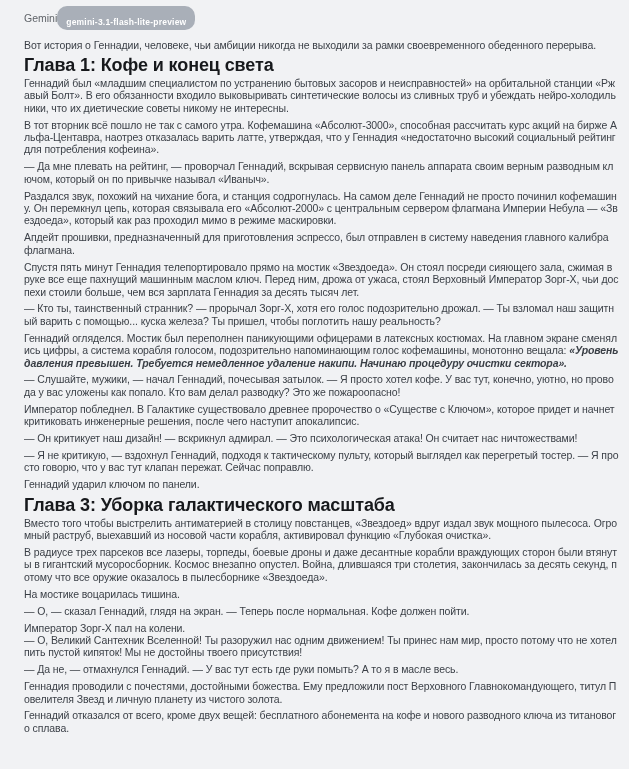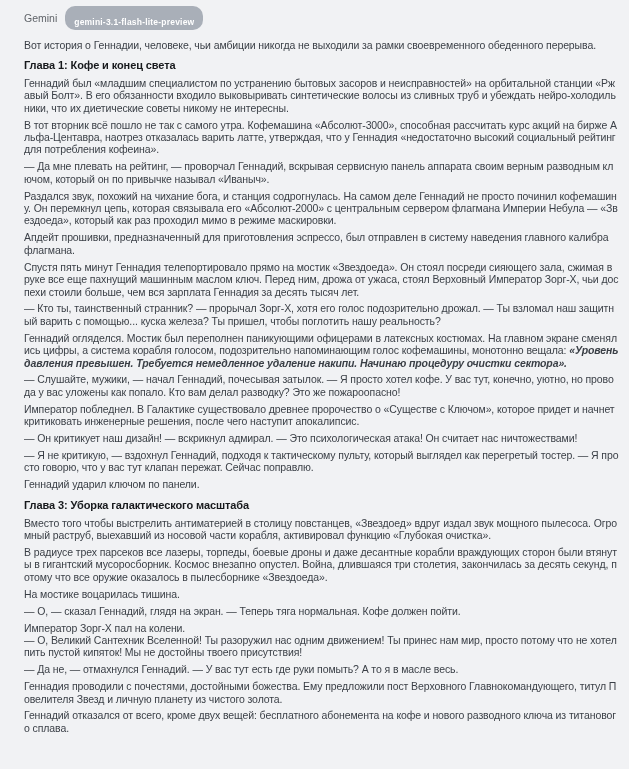--- a/index.html
+++ b/index.html
@@ -13,21 +13,20 @@
   }
   .page {
     width: 629px;
     height: 769px;
     padding: 6px 10px 0 24px;
     overflow: hidden;
   }
   .header-row {
     display: flex;
     align-items: center;
-    gap: 8px;
     margin-bottom: 9px;
   }
   .app-name {
     font-size: 10.5px;
     color: #5f6368;
   }
   .model-badge {
     font-size: 8.5px;
     font-weight: bold;
     color: #ffffff;
@@ -41,21 +40,21 @@
     font-family: "Liberation Sans", sans-serif;
   }
   p.story-p {
     font-size: 10.5px;
     line-height: 12.4px;
     letter-spacing: -0.1px;
     margin: 0 0 4.5px 0;
     word-break: break-all;
   }
   h2.chapter {
-    font-size: 11px;
+    font-size: 18px;
     line-height: 16px;
     font-weight: bold;
     color: #17191c;
     margin: 6px 0 4px 0;
     letter-spacing: -0.1px;
   }
   .system-voice {
     font-style: italic;
     font-weight: 600;
   }
@@ -85,19 +84,19 @@
   <p class="story-p">— Слушайте, мужики, — начал Геннадий, почесывая затылок. — Я просто хотел кофе. У вас тут, конечно, уютно, но провода у вас уложены как попало. Кто вам делал разводку? Это же пожароопасно!</p>
   <p class="story-p">Император побледнел. В Галактике существовало древнее пророчество о «Существе с Ключом», которое придет и начнет критиковать инженерные решения, после чего наступит апокалипсис.</p>
   <p class="story-p">— Он критикует наш дизайн! — вскрикнул адмирал. — Это психологическая атака! Он считает нас ничтожествами!</p>
   <p class="story-p">— Я не критикую, — вздохнул Геннадий, подходя к тактическому пульту, который выглядел как перегретый тостер. — Я просто говорю, что у вас тут клапан пережат. Сейчас поправлю.</p>
   <p class="story-p">Геннадий ударил ключом по панели.</p>
 
   <h2 class="chapter">Глава 3: Уборка галактического масштаба</h2>
   <p class="story-p">Вместо того чтобы выстрелить антиматерией в столицу повстанцев, «Звездоед» вдруг издал звук мощного пылесоса. Огромный раструб, выехавший из носовой части корабля, активировал функцию «Глубокая очистка».</p>
   <p class="story-p">В радиусе трех парсеков все лазеры, торпеды, боевые дроны и даже десантные корабли враждующих сторон были втянуты в гигантский мусоросборник. Космос внезапно опустел. Война, длившаяся три столетия, закончилась за десять секунд, потому что все оружие оказалось в пылесборнике «Звездоеда».</p>
   <p class="story-p">На мостике воцарилась тишина.</p>
-  <p class="story-p">— О, — сказал Геннадий, глядя на экран. — Теперь тяга нормальная. Кофе должен пойти.</p>
+  <p class="story-p">— О, — сказал Геннадий, глядя на экран. — Теперь после нормальная. Кофе должен пойти.</p>
   <p class="story-p"><span>Император Зорг-Х пал на колени.</span><br><span>— О, Великий Сантехник Вселенной! Ты разоружил нас одним движением! Ты принес нам мир, просто потому что не хотел пить пустой кипяток! Мы не достойны твоего присутствия!</span></p>
   <p class="story-p">— Да не, — отмахнулся Геннадий. — У вас тут есть где руки помыть? А то я в масле весь.</p>
   <p class="story-p">Геннадия проводили с почестями, достойными божества. Ему предложили пост Верховного Главнокомандующего, титул Повелителя Звезд и личную планету из чистого золота.</p>
   <p class="story-p">Геннадий отказался от всего, кроме двух вещей: бесплатного абонемента на кофе и нового разводного ключа из титанового сплава.</p>
 
 </div>
 
 </body></html>

